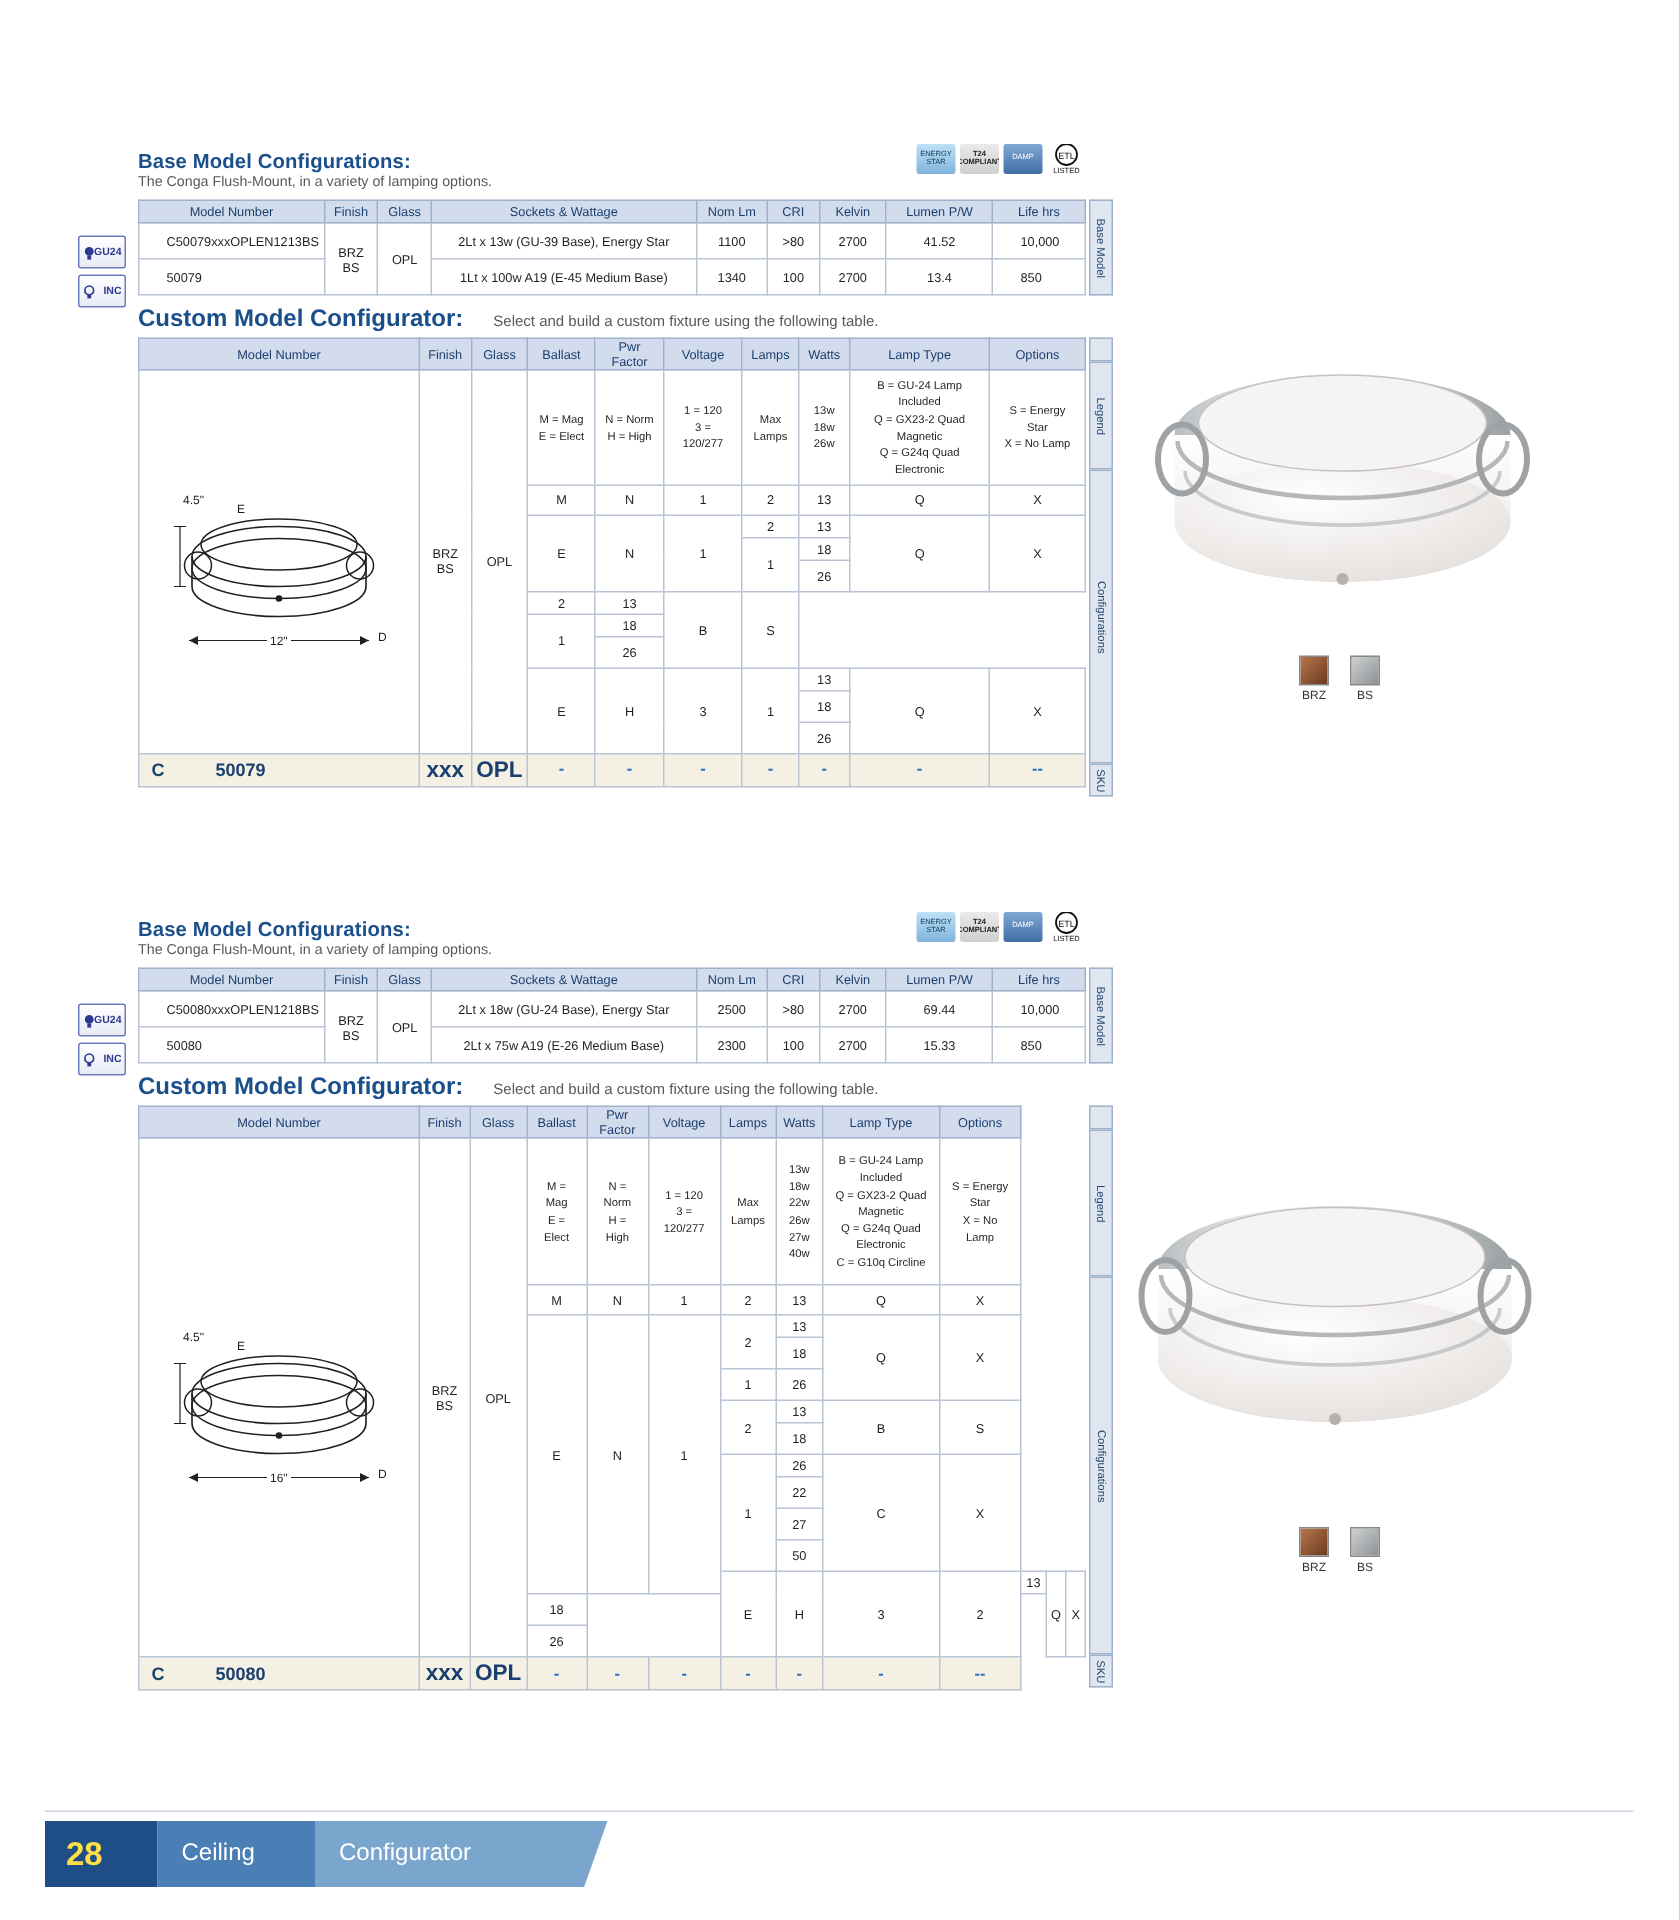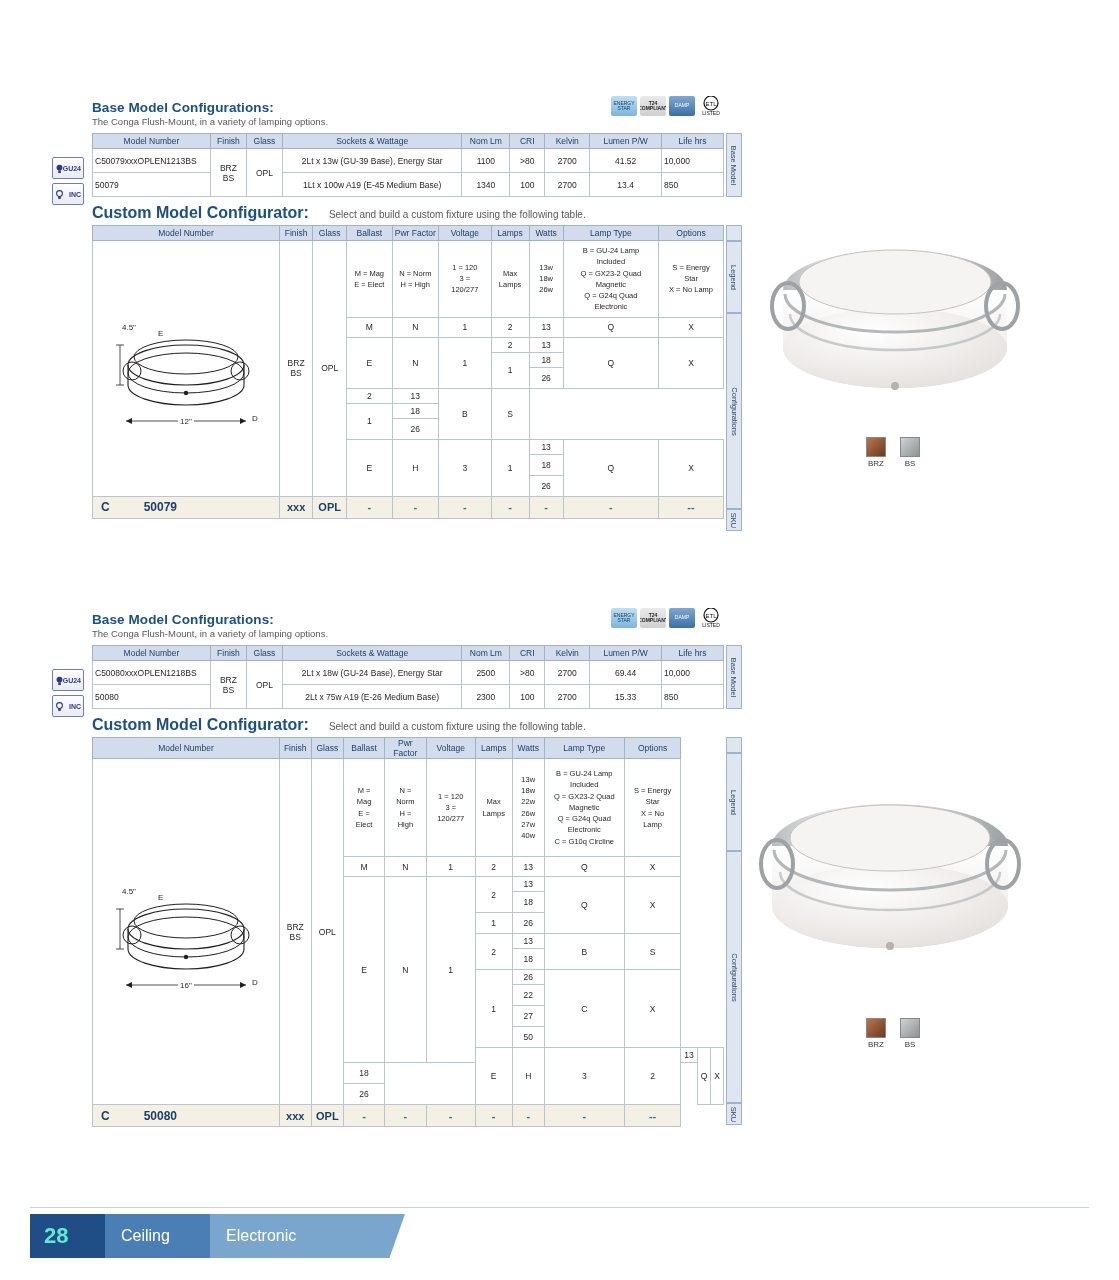--- a/index.html
+++ b/index.html
@@ -21,21 +21,21 @@
   .cfg-title { font-size: 16px; font-weight: bold; color: #1a4f8a; display: inline-block; }
   .cfg-sub { font-size: 10px; color: #58595b; display: inline-block; margin-left: 20px; }
   .cfg-line { margin-top: 7px; margin-bottom: 3px; }
 
   table { border-collapse: collapse; width: 100%; font-size: 8.5px; }
   th { background: #d3dced; color: #1a3f6e; font-weight: normal; font-size: 8.5px;
        border: 1px solid #9fb2cc; height: 15px; padding: 0 2px; text-align: center; }
   td { border: 1px solid #b9c4d4; text-align: center; padding: 2px 3px; vertical-align: middle; color: #231f20; }
 
   .base-table td { height: 24px; font-size: 8.5px; }
-  .base-table td.left { text-align: left; padding-left: 2px; }
+  .base-table td.left { text-align: left; padding-left: 18px; }
 
   
   .sidetab {
     position: absolute; right: -1px; width: 16px;
     background: #dfe6f0; border: 1px solid #9fb2cc; color: #25476f;
     font-size: 7.5px; display: flex; align-items: center; justify-content: center;
   }
   .sidetab span { transform: rotate(90deg); white-space: nowrap; display:block; }
 
   .tabwrap { position: relative; }
@@ -51,39 +51,39 @@
 
   .badge-col { position: absolute; left: -40px; }
   .badge { width: 32px; height: 22px; border: 1px solid #6f7bbf; border-radius: 2px;
            background: linear-gradient(#ffffff,#e8eaf6); color: #2b3990; font-size: 7px; font-weight: bold;
            display: flex; align-items: center; justify-content: flex-end; padding-right: 2px; }
   .badge .mark { position: absolute; left: 2px; width: 11px; height: 11px; }
 
   
   .sku-row td { background: #f4f1e4; height: 22px; font-weight: bold; font-size: 12px; color: #1a3f6e; }
   .sku-row td.dash { color: #2b6fb5; font-weight: bold; font-size: 11px; }
-  .sku-row td.small { font-size: 11px; }
+  .sku-row td.small { font-size: 15px; }
 
   .legendcell { font-size: 7.5px; line-height: 1.5; text-align: center; padding: 4px 6px; }
   .legendcell.ctr { text-align: center; }
 
   
   .drawing { position: relative; width: 180px; height: 150px; }
 
   
   .photo { position: absolute; }
   .swatches { position: absolute; display: flex; gap: 14px; }
   .swatch { text-align: center; font-size: 8px; color: #333; }
   .swatch .chip { width: 20px; height: 20px; border: 1px solid #888; margin-bottom: 2px; }
   .chip.brz { background: linear-gradient(135deg,#b8764a,#6a3a22); }
   .chip.bs { background: linear-gradient(135deg,#cfd2d3,#8e9294); }
 
   
   .footer { position: absolute; left: 30px; bottom: 22px; display: flex; align-items: stretch; height: 44px; }
-  .pgnum { width: 75px; background: #1f4e87; color: #5eead4; font-size: 22px; font-weight: bold;
+  .pgnum { width: 75px; background: #1f4e87; color: #fde047; font-size: 22px; font-weight: bold;
            display: flex; align-items: center; padding-left: 14px; }
   .fbar1 { width: 105px; background: #4a7fb5; color: #fff; font-size: 16px; display: flex; align-items: center; padding-left: 16px; }
   .fbar2 { width: 195px; background: #7aa5cc; color: #fff; font-size: 16px; display: flex; align-items: center; padding-left: 16px;
            clip-path: polygon(0 0, 100% 0, 92% 100%, 0 100%); }
   .rule { position: absolute; left: 30px; bottom: 72px; width: 1059px; height: 1px; background: #c9d3e0; }
 </style>
 </head>
 <body>
 
 <div class="section sec1">
@@ -667,14 +667,14 @@
 <div class="swatches" style="left:866px; top:1018px;">
   <div class="swatch"><div class="chip brz"></div><span>BRZ</span></div>
   <div class="swatch"><div class="chip bs"></div><span>BS</span></div>
 </div>
 
 <div class="rule"></div>
 
 <div class="footer">
   <div class="pgnum">28</div>
   <div class="fbar1">Ceiling</div>
-  <div class="fbar2">Electronic</div>
+  <div class="fbar2">Configurator</div>
 </div>
 
 </body></html>

